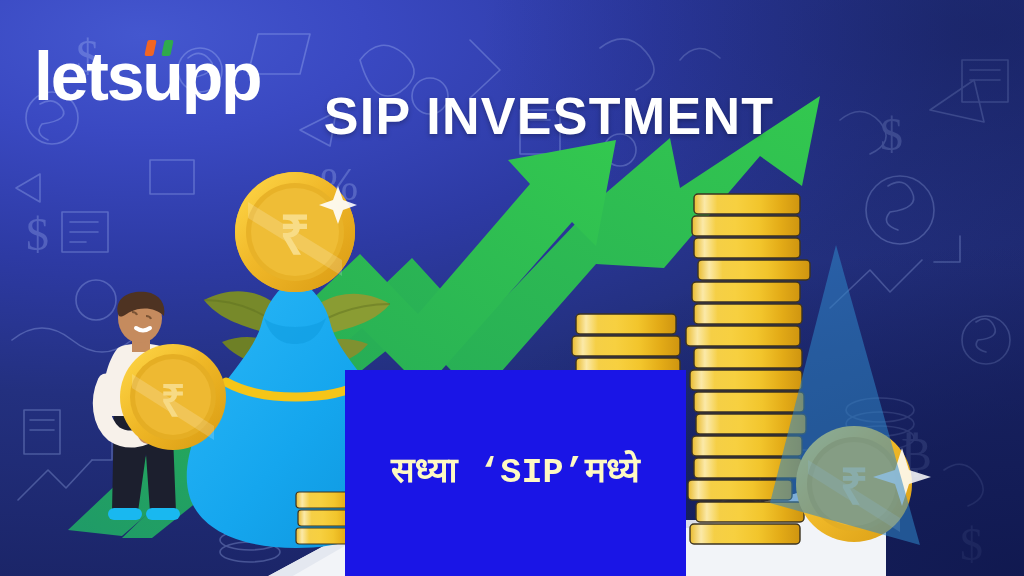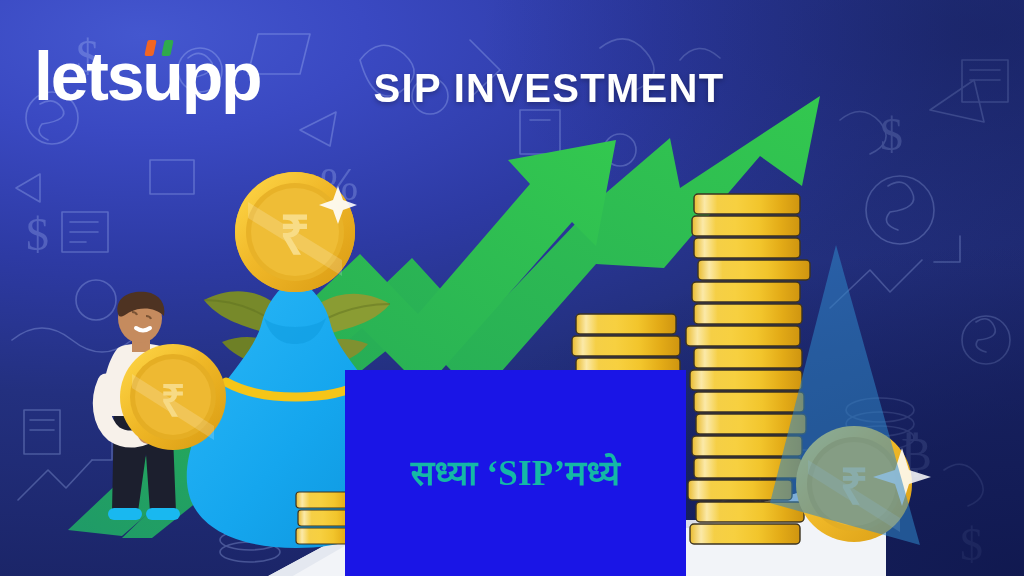--- a/index.html
+++ b/index.html
@@ -63,26 +63,26 @@
     border-radius:2px;
     transform:skewX(-12deg);
     top:-2px;
   }
   .tick-orange{ background:#f26522; left:112px; }
   .tick-green { background:#2faa4d; left:129px; }
 
   
   .headline{
     position:absolute;
-    left:0; right:0; top:66px;
+    left:0; right:0; top:86px;
     text-align:center;
     z-index:8;
     color:#ffffff;
     font-weight:700;
-    font-size:40px;
+    font-size:52px;
     letter-spacing:1.3px;
     text-shadow:0 2px 5px rgba(0,0,0,.28);
     padding-left:74px;
     user-select:none;
   }
 
   
   .scene{ position:absolute; inset:0; z-index:3; }
   .scene svg{ position:absolute; overflow:visible; }
 
@@ -97,22 +97,22 @@
     background:#1a15e6;
     z-index:9;
     display:flex;
     flex-direction:column;
     align-items:center;
     justify-content:center;
     gap:2px;
     padding:10px 8px 8px;
   }
   .caption-line{
-    color:#14b8a6;
-    font-family:Liberation Serif, serif;
+    color:#fef9c3;
+    font-family:Liberation Mono, monospace;
     font-weight:700;
     font-size:35px;
     line-height:1.18;
     text-align:center;
     white-space:nowrap;
     letter-spacing:.2px;
   }
 </style>
 </head>
 <body>

